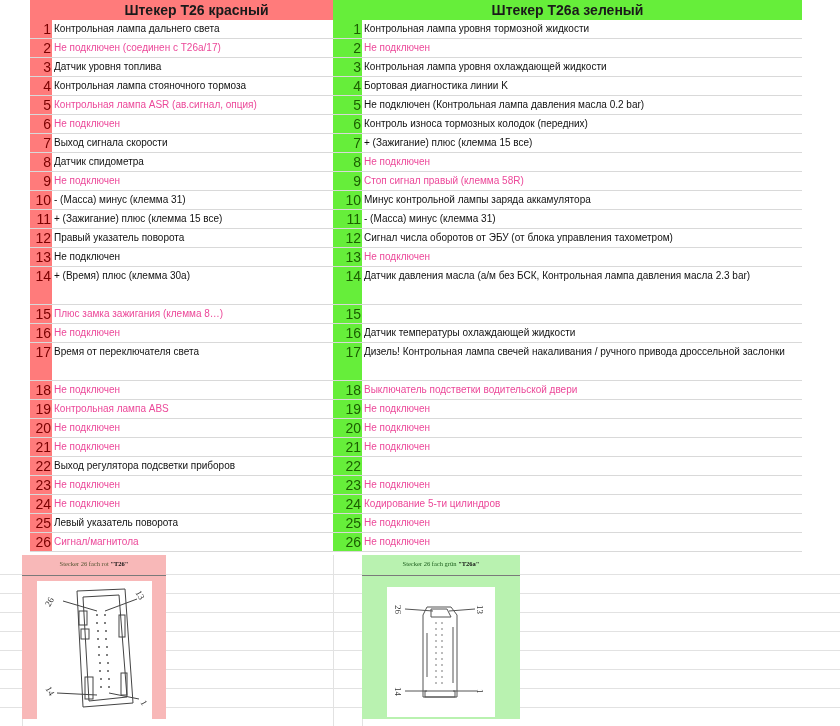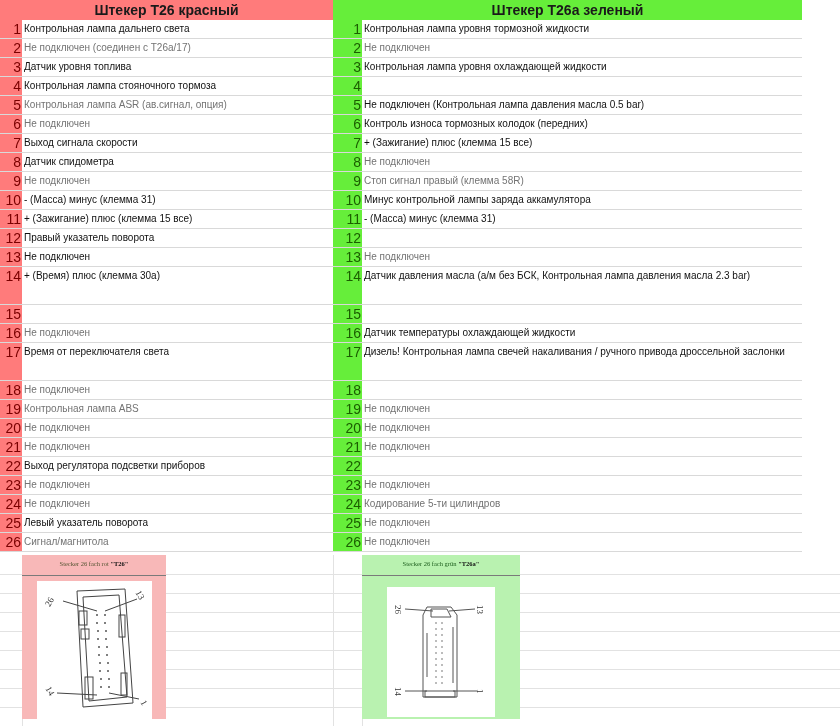--- a/index.html
+++ b/index.html
@@ -1,33 +1,33 @@
 <!DOCTYPE html>
 <html><head>
 <meta charset="utf-8">
 <style>
   html, body { margin: 0; padding: 0; background: #ffffff; }
   body { width: 840px; height: 726px; position: relative; overflow: hidden;
          font-family: "Liberation Sans", sans-serif; }
   .sheet { position: absolute; left: 0; top: 0; width: 840px; height: 726px; }
   .col { position: absolute; top: 0; }
-  .col-left { left: 0; width: 333px; }
+  .col-left { left: 0; width: 333px; padding-left: 30px; }
   .col-right { left: 333px; width: 469px; }
   .hdr { height: 20px; line-height: 20px; text-align: center; font-weight: bold;
          font-size: 14px; color: #1a1a1a; }
   .col-left .hdr { background: #ff7b7b; }
   .col-right .hdr { background: #66ee3a; }
   .row { display: flex; border-bottom: 1px solid #d9d9d9; box-sizing: border-box; }
   .num { width: 22px; text-align: right; padding-right: 1px; font-size: 14px;
          line-height: 18px; box-sizing: border-box; flex-shrink: 0; }
   .col-left .num { background: #ff7b7b; color: #7a0000; }
   .col-right .num { width: 29px; background: #66ee3a; color: #1b5e00; }
   .txt { flex: 1; background: #fff; font-size: 10px; line-height: 18.5px;
          padding-left: 2px; color: #111; white-space: normal; }
-  .txt.muted { color: #737373; }
+  .txt.muted { color: #ec4899; }
   .r1 { height: 19px; }
   .r2 { height: 38px; }
   .lower-grid { position: absolute; left: 0; top: 555px; width: 840px; height: 171px; }
   .gl { position: absolute; left: 0; width: 840px; border-top: 1px solid #e2e2e2; }
   .gv { position: absolute; top: 0; height: 171px; border-left: 1px solid #e2e2e2; }
   .card { position: absolute; top: 555px; }
   .card-red { left: 22px; width: 144px; height: 164px; background: #f8b8b8; }
   .card-green { left: 362px; width: 158px; height: 164px; background: #b9f2b0; }
   .card-title { font-family: "Liberation Serif", serif; font-size: 6.5px; text-align: center;
                 height: 20px; line-height: 18px; border-bottom: 1px solid #7a7a7a; }
@@ -97,20 +97,21 @@
         <div class="row r1">
           <div class="num">13</div>
           <div class="txt">Не подключен</div>
         </div>
         <div class="row r2">
           <div class="num">14</div>
           <div class="txt">+ (Время) плюс (клемма 30a)</div>
         </div>
         <div class="row r1">
           <div class="num">15</div>
+          <div class="txt muted">Плюс замка зажигания (клемма 8…)</div>
         </div>
         <div class="row r1">
           <div class="num">16</div>
           <div class="txt muted">Не подключен</div>
         </div>
         <div class="row r2">
           <div class="num">17</div>
           <div class="txt">Время от переключателя света</div>
         </div>
         <div class="row r1">
@@ -162,24 +163,25 @@
         <div class="row r1">
           <div class="num">2</div>
           <div class="txt muted">Не подключен</div>
         </div>
         <div class="row r1">
           <div class="num">3</div>
           <div class="txt">Контрольная лампа уровня охлаждающей жидкости</div>
         </div>
         <div class="row r1">
           <div class="num">4</div>
+          <div class="txt">Бортовая диагностика линии K</div>
         </div>
         <div class="row r1">
           <div class="num">5</div>
-          <div class="txt">Не подключен (Контрольная лампа давления масла 0.5 bar)</div>
+          <div class="txt">Не подключен (Контрольная лампа давления масла 0.2 bar)</div>
         </div>
         <div class="row r1">
           <div class="num">6</div>
           <div class="txt">Контроль износа тормозных колодок (передних)</div>
         </div>
         <div class="row r1">
           <div class="num">7</div>
           <div class="txt">+ (Зажигание) плюс (клемма 15 все)</div>
         </div>
         <div class="row r1">
@@ -193,20 +195,21 @@
         <div class="row r1">
           <div class="num">10</div>
           <div class="txt">Минус контрольной лампы заряда аккамулятора</div>
         </div>
         <div class="row r1">
           <div class="num">11</div>
           <div class="txt">- (Масса) минус (клемма 31)</div>
         </div>
         <div class="row r1">
           <div class="num">12</div>
+          <div class="txt">Сигнал числа оборотов от ЭБУ (от блока управления тахометром)</div>
         </div>
         <div class="row r1">
           <div class="num">13</div>
           <div class="txt muted">Не подключен</div>
         </div>
         <div class="row r2">
           <div class="num">14</div>
           <div class="txt">Датчик давления масла (а/м без БСК, Контрольная лампа давления масла 2.3 bar)</div>
         </div>
         <div class="row r1">
@@ -215,20 +218,21 @@
         <div class="row r1">
           <div class="num">16</div>
           <div class="txt">Датчик температуры охлаждающей жидкости</div>
         </div>
         <div class="row r2">
           <div class="num">17</div>
           <div class="txt">Дизель! Контрольная лампа свечей накаливания / ручного привода дроссельной заслонки</div>
         </div>
         <div class="row r1">
           <div class="num">18</div>
+          <div class="txt muted">Выключатель подстветки водительской двери</div>
         </div>
         <div class="row r1">
           <div class="num">19</div>
           <div class="txt muted">Не подключен</div>
         </div>
         <div class="row r1">
           <div class="num">20</div>
           <div class="txt muted">Не подключен</div>
         </div>
         <div class="row r1">

